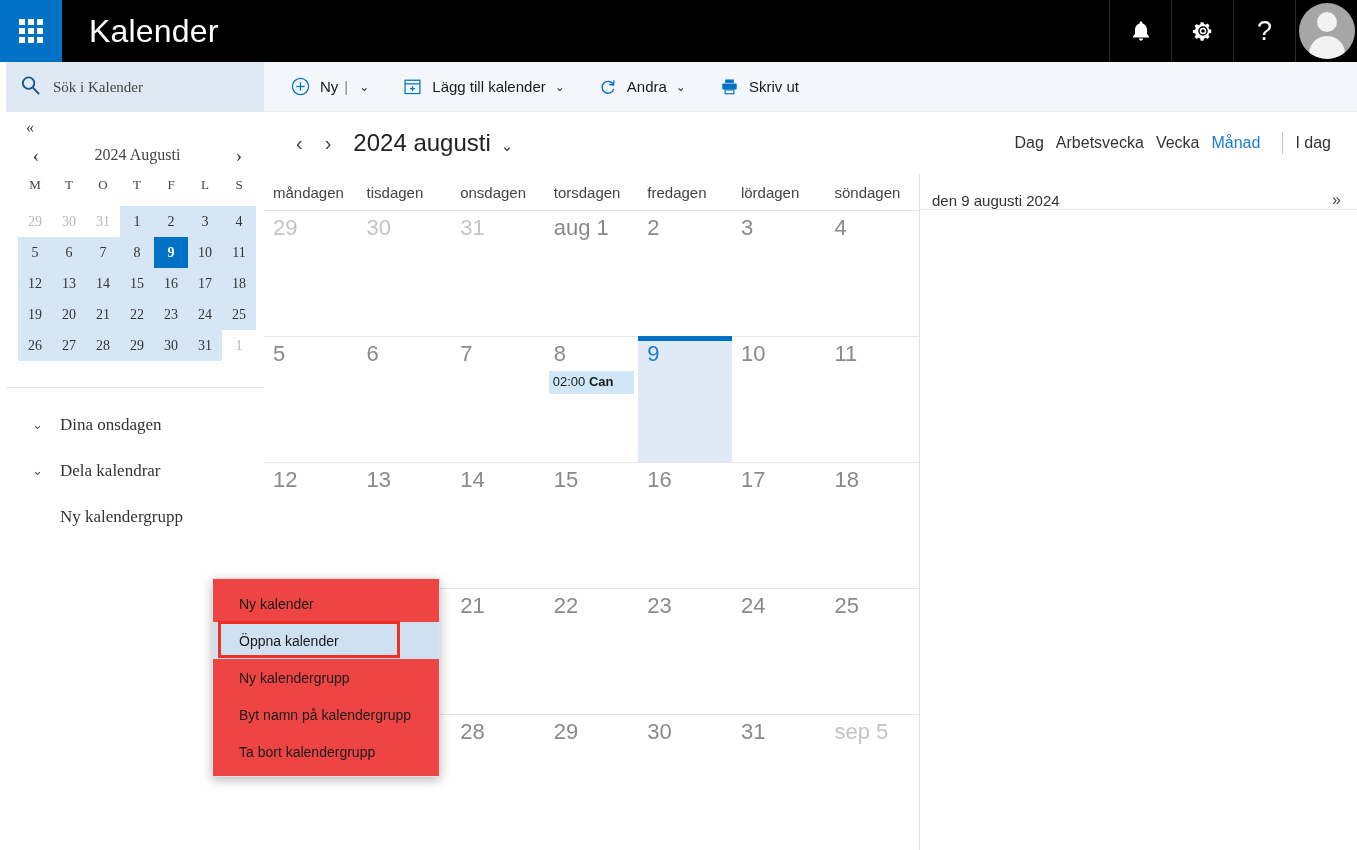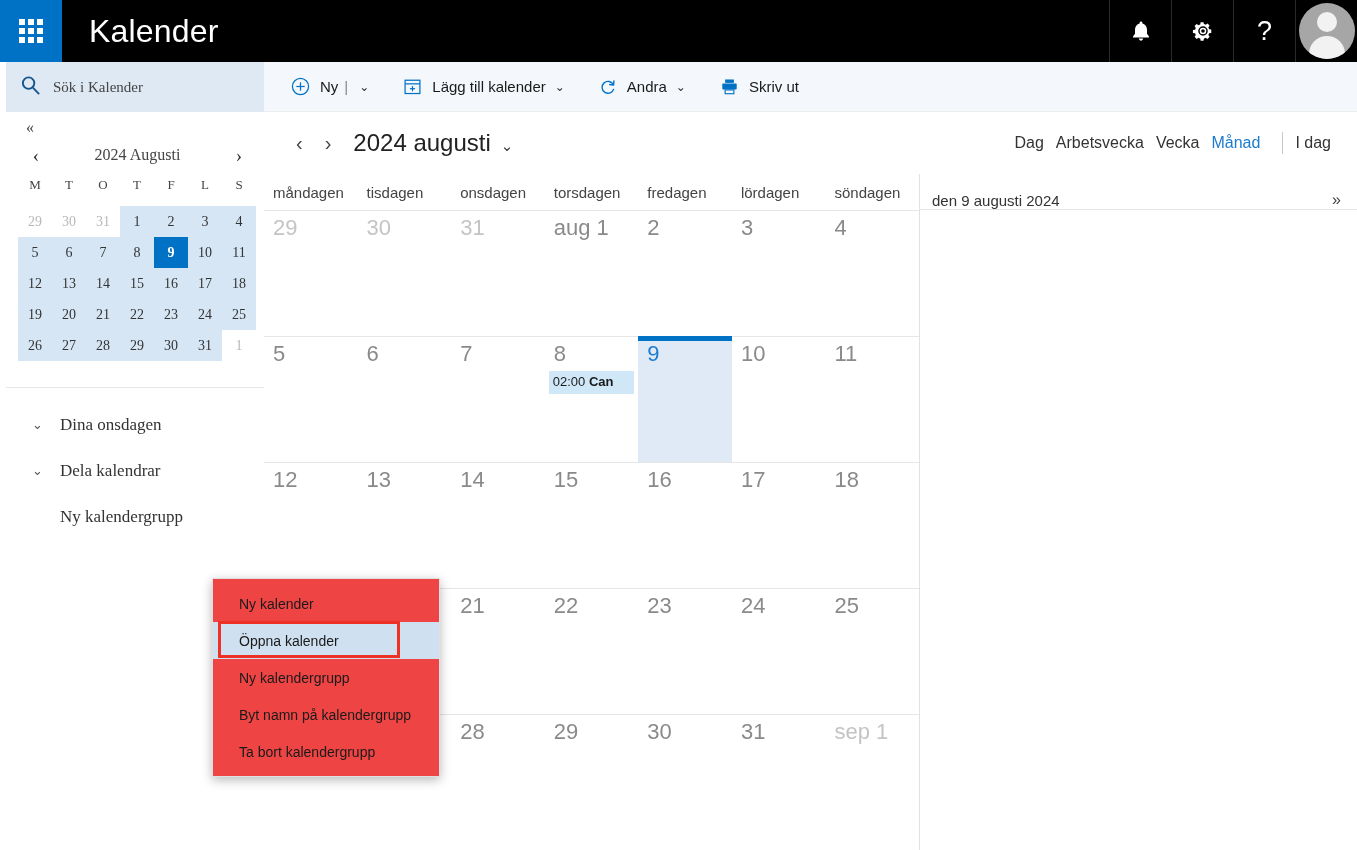--- a/index.html
+++ b/index.html
@@ -480,21 +480,21 @@
               <div class="daycell"><div class="daynum">24</div></div>
               <div class="daycell"><div class="daynum">25</div></div>
             </div>
             <div class="wkrow">
               <div class="daycell"><div class="daynum">26</div></div>
               <div class="daycell"><div class="daynum">27</div></div>
               <div class="daycell"><div class="daynum">28</div></div>
               <div class="daycell"><div class="daynum">29</div></div>
               <div class="daycell"><div class="daynum">30</div></div>
               <div class="daycell"><div class="daynum">31</div></div>
-              <div class="daycell other"><div class="daynum">sep 1</div></div>
+              <div class="daycell other"><div class="daynum">sep 5</div></div>
             </div>
           </div>
       </div>
 
       <div class="agenda">
         <div class="agenda-head">
           <span class="agenda-date">den 9 augusti 2024</span>
           <span class="agenda-expand">»</span>
         </div>
       </div>

